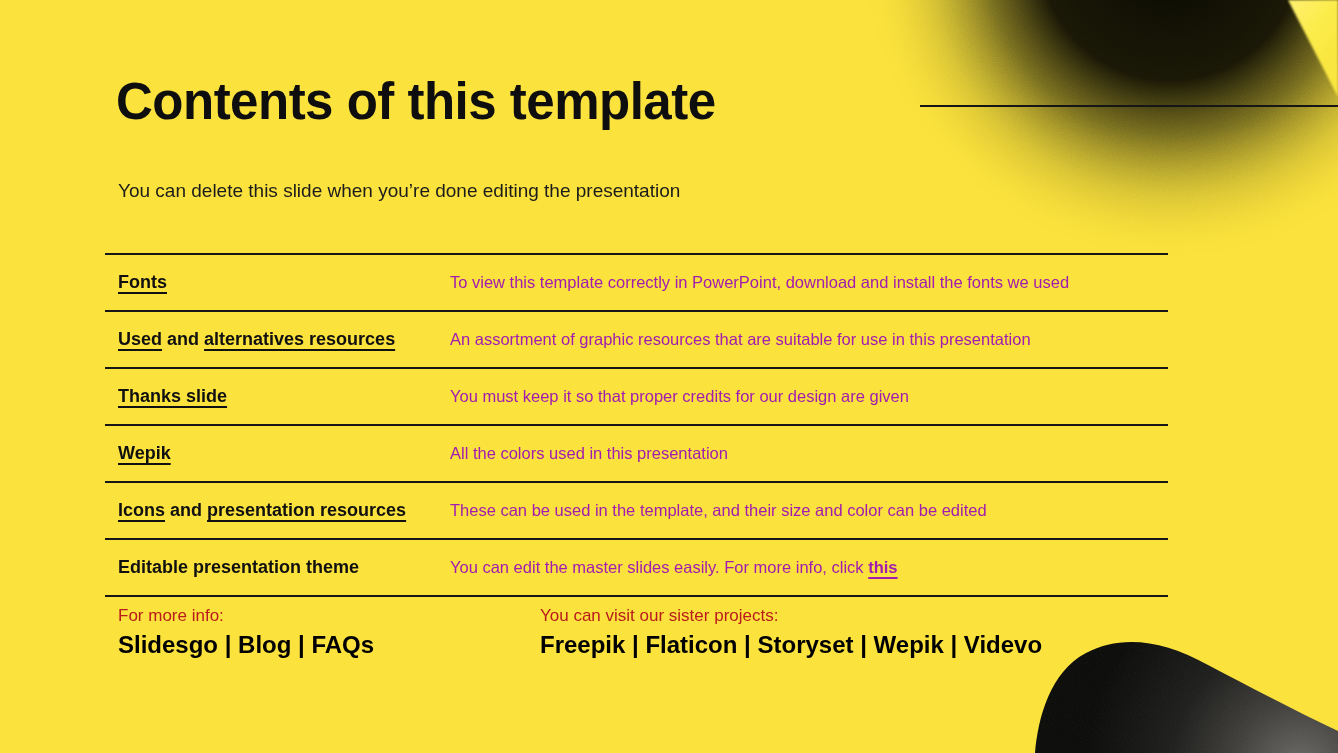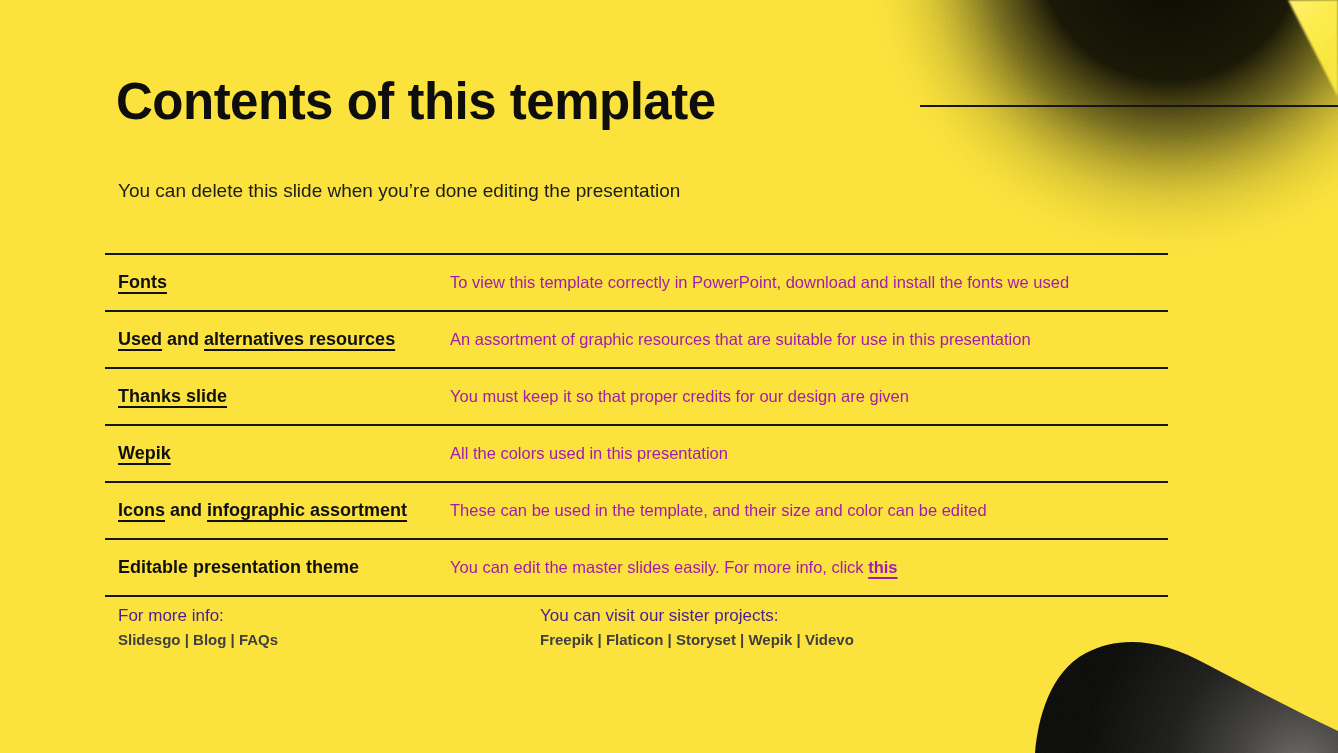--- a/index.html
+++ b/index.html
@@ -30,22 +30,22 @@
   .desc{flex:1;font-size:16.5px;color:#a21caf;white-space:nowrap;}
   .u{text-decoration:underline;text-decoration-thickness:2px;text-underline-offset:4px;}
   .b{font-weight:700;}
   .deco-line{
     position:absolute;left:920px;top:105px;width:418px;height:2px;
     background:#161616;z-index:3;
   }
   .footer-block{position:absolute;top:606px;z-index:2;}
   .footer-info{left:118px;}
   .footer-sister{left:540px;}
-  .f-label{font-size:17px;color:#4c1d95;margin-bottom:5px;}
-  .f-links{font-size:15px;font-weight:700;color:#404040;}
+  .f-label{font-size:17px;color:#b91c1c;margin-bottom:5px;}
+  .f-links{font-size:24px;font-weight:700;color:#000000;}
   .deco-top{position:absolute;left:850px;top:0;width:488px;height:260px;z-index:1;}
   .deco-blob{position:absolute;left:1008px;top:626px;width:330px;height:127px;z-index:1;}
 </style>
 </head>
 <body>
 
 <svg class="deco-top" viewBox="0 0 488 260" aria-hidden="true">
   <defs>
     <radialGradient id="gTop" gradientUnits="userSpaceOnUse" cx="320" cy="-50" r="310">
       <stop offset="0" stop-color="#0a0a03"></stop>
@@ -121,21 +121,21 @@
     </div>
     <div class="trow">
       <div class="term"><span class="u">Thanks slide</span></div>
       <div class="desc"><span>You must keep it so that proper credits for our design are given</span></div>
     </div>
     <div class="trow">
       <div class="term"><span class="u">Wepik</span></div>
       <div class="desc"><span>All the colors used in this presentation</span></div>
     </div>
     <div class="trow">
-      <div class="term"><span class="u">Icons</span><span> and </span><span class="u">infographic assortment</span></div>
+      <div class="term"><span class="u">Icons</span><span> and </span><span class="u">presentation resources</span></div>
       <div class="desc"><span>These can be used in the template, and their size and color can be edited</span></div>
     </div>
     <div class="trow">
       <div class="term"><span>Editable presentation theme</span></div>
       <div class="desc"><span>You can edit the master slides easily. For more info, click </span><span class="u b">this</span></div>
     </div>
   </div>
 
 <div class="footer-block footer-info">
   <div class="f-label">For more info:</div>

